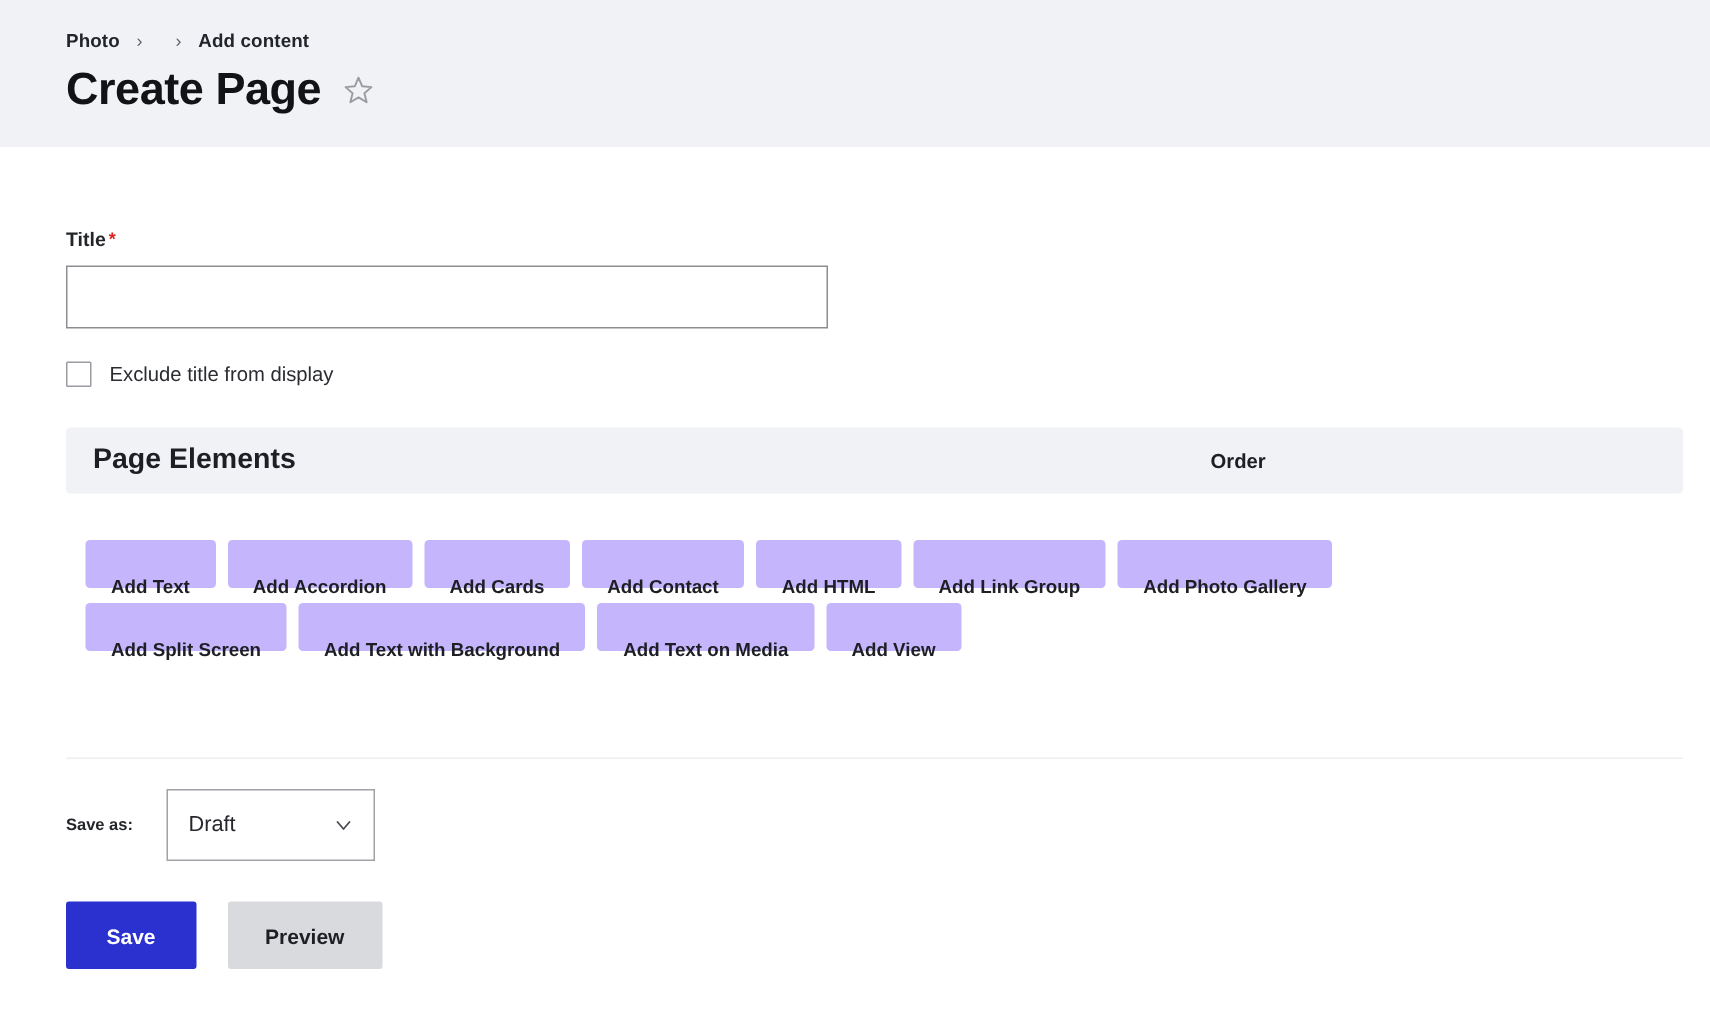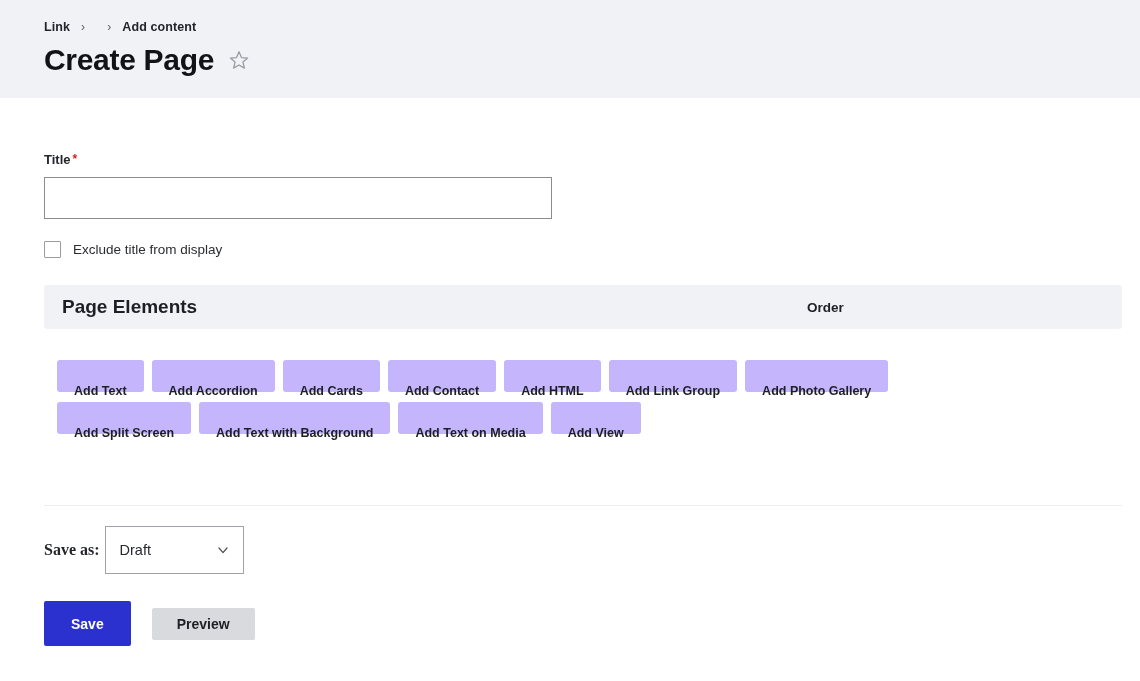--- a/index.html
+++ b/index.html
@@ -184,25 +184,24 @@
     background: #eceef2;
   }
 
   
   .saveas-row {
     display: flex;
     align-items: center;
     margin-top: 20px;
   }
   .saveas-label {
-    font-size: 16px;
+    font-size: 11px;
     font-weight: bold;
     color: #232529;
-    margin-right: 5px;
-    font-family: Liberation Serif, serif;
+    margin-right: 22px;
   }
   .select-wrap {
     position: relative;
     width: 139px;
     height: 48px;
     border-radius: 21px;
   }
   .select-box {
     width: 139px;
     height: 48px;
@@ -247,32 +246,32 @@
     cursor: pointer;
   }
   .btn-preview {
     background: #d9dadd;
     color: #1d1f24;
     border: none;
     border-radius: 2px;
     font-family: "Liberation Sans", sans-serif;
     font-size: 14px;
     font-weight: bold;
-    height: 32px;
+    height: 45px;
     padding: 0 25px;
     cursor: pointer;
   }
 </style>
 </head>
 <body>
 
 <div class="page-header">
 
   <div class="breadcrumb">
-    <span class="crumb">Link</span>
+    <span class="crumb">Photo</span>
     <span class="sep">›</span>
     <span class="crumb crumb-empty"></span>
     <span class="sep">›</span>
     <span class="crumb">Add content</span>
   </div>
 
   <div class="title-row">
     <span class="page-title">Create Page</span>
     <span class="star-btn">
       <svg width="22" height="22" viewBox="0 0 24 24" fill="none" stroke="#9a9ca2" stroke-width="1.4" stroke-linejoin="round">

